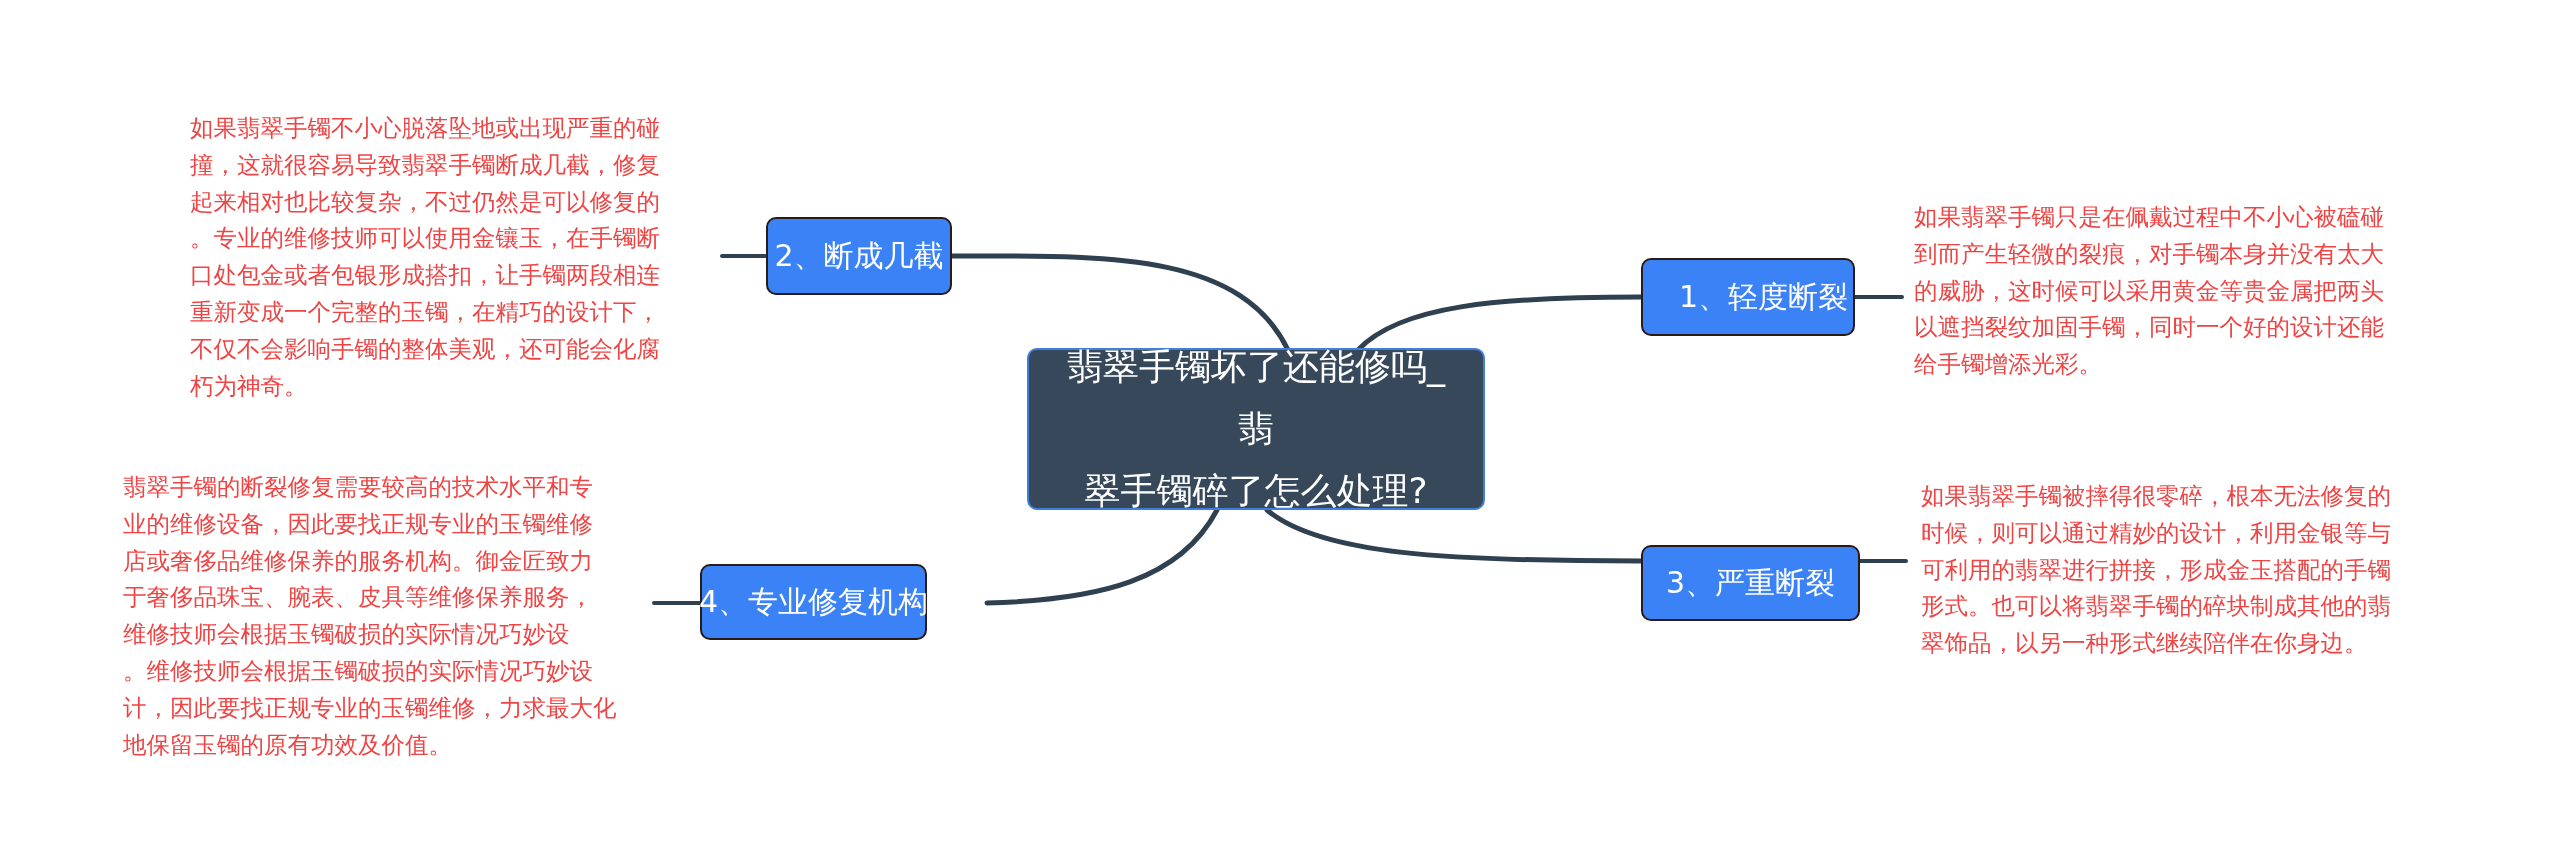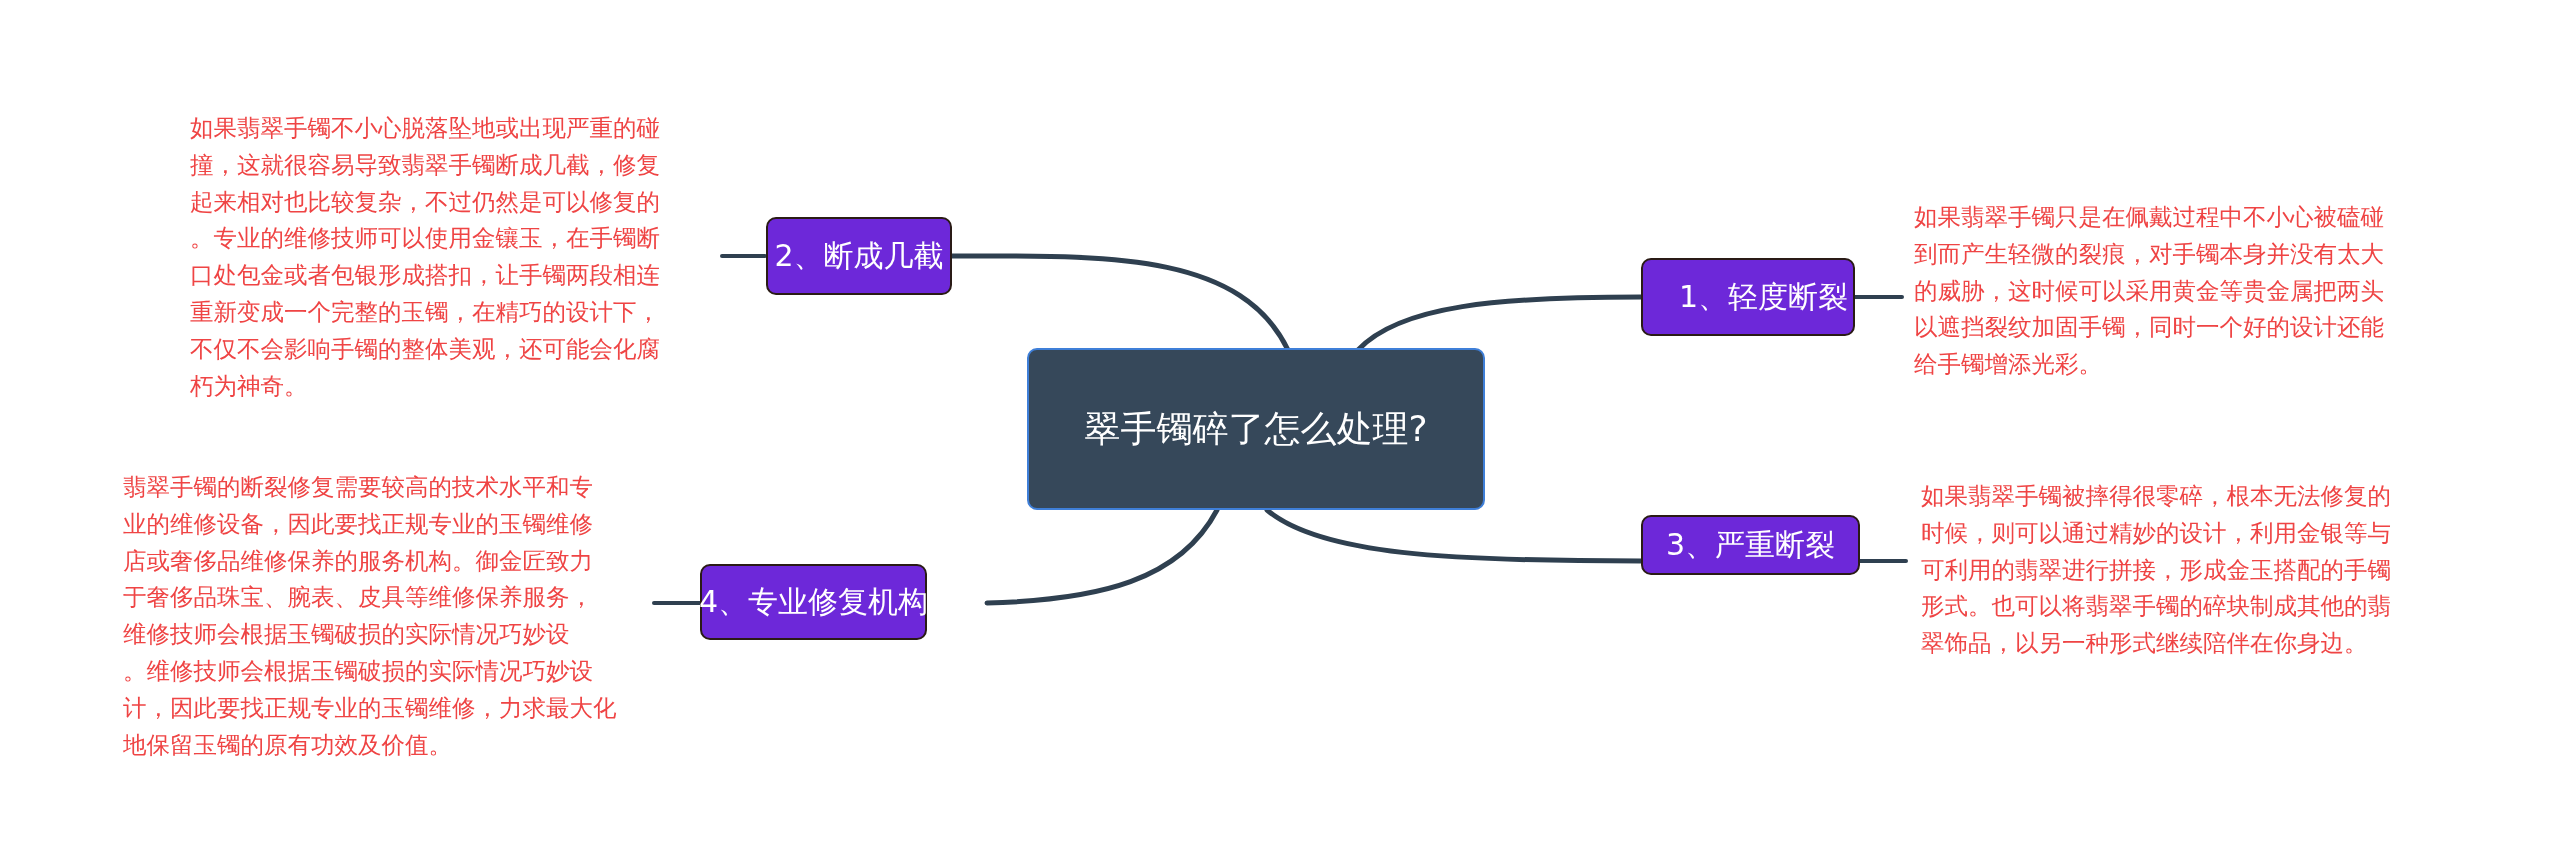--- a/index.html
+++ b/index.html
@@ -9,21 +9,21 @@
   svg.links { position: absolute; left: 0; top: 0; width: 2560px; height: 859px; }
   .root {
     position: absolute; left: 1027px; top: 348px; width: 458px; height: 162px;
     box-sizing: border-box; background: #36485a; border: 2px solid #3f7fd8;
     border-radius: 10px; color: #ffffff; font-size: 36px; line-height: 62px;
     display: flex; align-items: center; justify-content: center; text-align: center;
     padding: 0 24px;
   }
   .root span { display: block; }
   .topic {
-    position: absolute; box-sizing: border-box; background: #6d28d9;
+    position: absolute; box-sizing: border-box; background: #3b82f6;
     border: 2px solid #2a1b16; border-radius: 10px; color: #ffffff;
     font-size: 30px; display: flex; align-items: center; justify-content: center;
     white-space: nowrap;
   }
   .note {
     position: absolute; color: #ef4444; font-size: 23.5px; line-height: 36.8px;
     white-space: nowrap;
   }
   .note div { height: 36.8px; }
 </style>
@@ -45,20 +45,21 @@
 
       <path d="M722 256 L765 256" stroke-width="4"></path>
       <path d="M1855 297 L1902 297" stroke-width="4"></path>
       <path d="M654 603 L700 603" stroke-width="4"></path>
       <path d="M1860 561 L1906 561" stroke-width="4"></path>
     </g>
   </svg>
 
   <div class="root">
     <div>
+      <span>翡翠手镯坏了还能修吗_翡</span>
       <span>翠手镯碎了怎么处理?</span>
     </div>
   </div>
 
   <div class="topic" style="left:1641px; top:258px; width:214px; height:78px;padding-left:31px;">
     <span>1、轻度断裂</span>
   </div>
   <div class="note" style="left:1914px; top:199px;">
     <div>如果翡翠手镯只是在佩戴过程中不小心被磕碰</div>
     <div>到而产生轻微的裂痕，对手镯本身并没有太大</div>
@@ -74,21 +75,21 @@
     <div>如果翡翠手镯不小心脱落坠地或出现严重的碰</div>
     <div>撞，这就很容易导致翡翠手镯断成几截，修复</div>
     <div>起来相对也比较复杂，不过仍然是可以修复的</div>
     <div>。专业的维修技师可以使用金镶玉，在手镯断</div>
     <div>口处包金或者包银形成搭扣，让手镯两段相连</div>
     <div>重新变成一个完整的玉镯，在精巧的设计下，</div>
     <div>不仅不会影响手镯的整体美观，还可能会化腐</div>
     <div>朽为神奇。</div>
   </div>
 
-  <div class="topic" style="left:1641px; top:515px; width:219px; height:60px;text-align:center;">
+  <div class="topic" style="left:1641px; top:545px; width:219px; height:76px;text-align:center;">
     <span>3、严重断裂</span>
   </div>
   <div class="note" style="left:1921px; top:478px;">
     <div>如果翡翠手镯被摔得很零碎，根本无法修复的</div>
     <div>时候，则可以通过精妙的设计，利用金银等与</div>
     <div>可利用的翡翠进行拼接，形成金玉搭配的手镯</div>
     <div>形式。也可以将翡翠手镯的碎块制成其他的翡</div>
     <div>翠饰品，以另一种形式继续陪伴在你身边。</div>
   </div>
 

